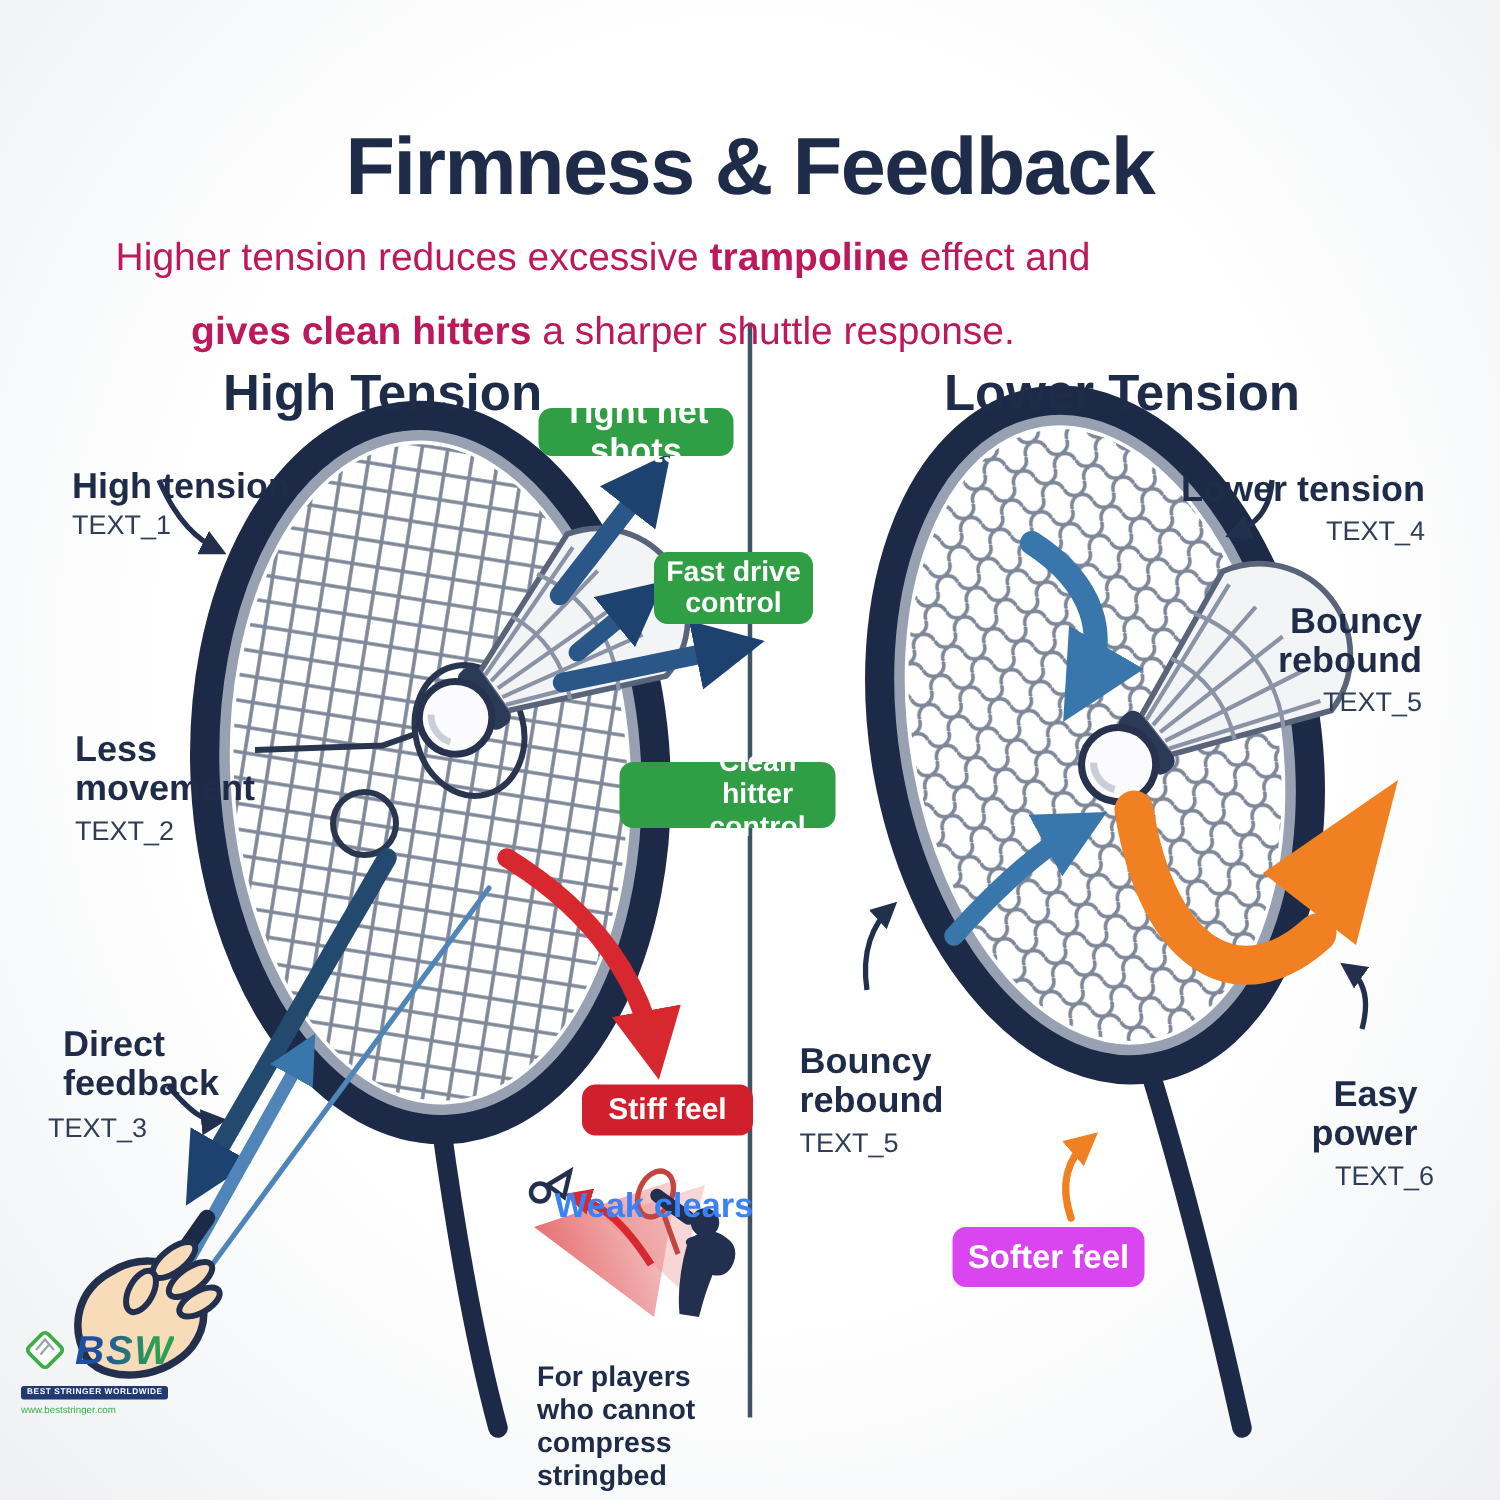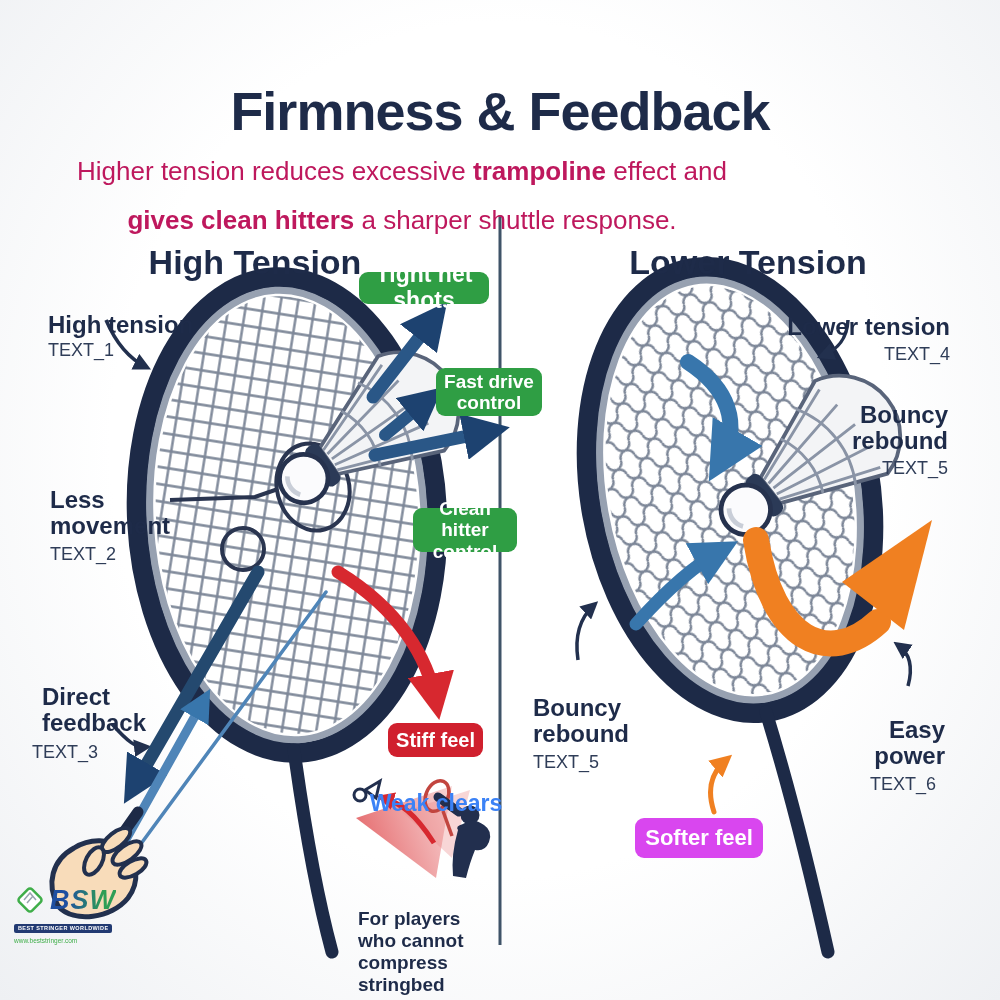--- a/index.html
+++ b/index.html
@@ -188,44 +188,44 @@
 movement</div>
 <div class="abs txt tag" style="left:50px;top:512px;">TEXT_2</div>
 
 <div class="abs txt lab" style="left:42px;top:652px;">Direct
 feedback</div>
 <div class="abs txt tag" style="left:32px;top:710px;">TEXT_3</div>
 
 <div class="abs badge bg-green" style="left:343px;top:272px;width:130px;height:32px;font-size:23px;margin-left:16px;">Tight net shots</div>
 <div class="abs badge bg-green" style="left:436px;top:368px;width:106px;height:48px;font-size:19px;">Fast drive
 control</div>
-<div class="abs badge bg-green" style="left:413px;top:508px;width:104px;height:44px;font-size:19px;">Clean hitter
+<div class="abs badge bg-green" style="left:413px;top:508px;width:104px;height:44px;font-size:19px;padding-left:40px;">Clean hitter
 control</div>
-<div class="abs badge bg-red" style="left:388px;top:723px;width:95px;height:34px;font-size:20px;">Stiff feel</div>
+<div class="abs badge bg-red" style="left:388px;top:723px;width:114px;height:34px;font-size:20px;">Stiff feel</div>
 
 <div class="abs txt weak" style="left:356px;top:758px;">Weak clears</div>
 <div class="abs txt note" style="left:358px;top:876px;">For players
 who cannot
 compress
 stringbed</div>
 
 <div class="abs txt lab r" style="right:50px;top:282px;">Lower tension</div>
 <div class="abs txt tag r" style="right:50px;top:312px;">TEXT_4</div>
 
 <div class="abs txt lab r" style="right:52px;top:370px;">Bouncy
 rebound</div>
 <div class="abs txt tag r" style="right:52px;top:426px;">TEXT_5</div>
 
 <div class="abs txt lab" style="left:533px;top:663px;">Bouncy
 rebound</div>
 <div class="abs txt tag" style="left:533px;top:720px;">TEXT_5</div>
 
 <div class="abs txt lab r" style="right:55px;top:685px;">Easy
 power</div>
-<div class="abs txt tag r" style="right:64px;top:742px;">TEXT_6</div>
+<div class="abs txt tag r" style="right:44px;top:742px;">TEXT_6</div>
 
 <div class="abs badge bg-orange" style="left:635px;top:818px;width:128px;height:40px;font-size:22px;">Softer feel</div>
 
 <div class="abs logo">
   <div class="logo-row">
     <svg width="32" height="32" viewBox="0 0 32 32">
       <rect x="7" y="7" width="18" height="18" rx="3" transform="rotate(45,16,16)" fill="#ffffff" stroke="#3fae49" stroke-width="2.5"></rect>
       <path d="M10,16 L16,9 L22,16 M13,19 L19,12" stroke="#9aa4b0" stroke-width="1.5" fill="none"></path>
     </svg>
     <span class="bsw">BSW</span>

